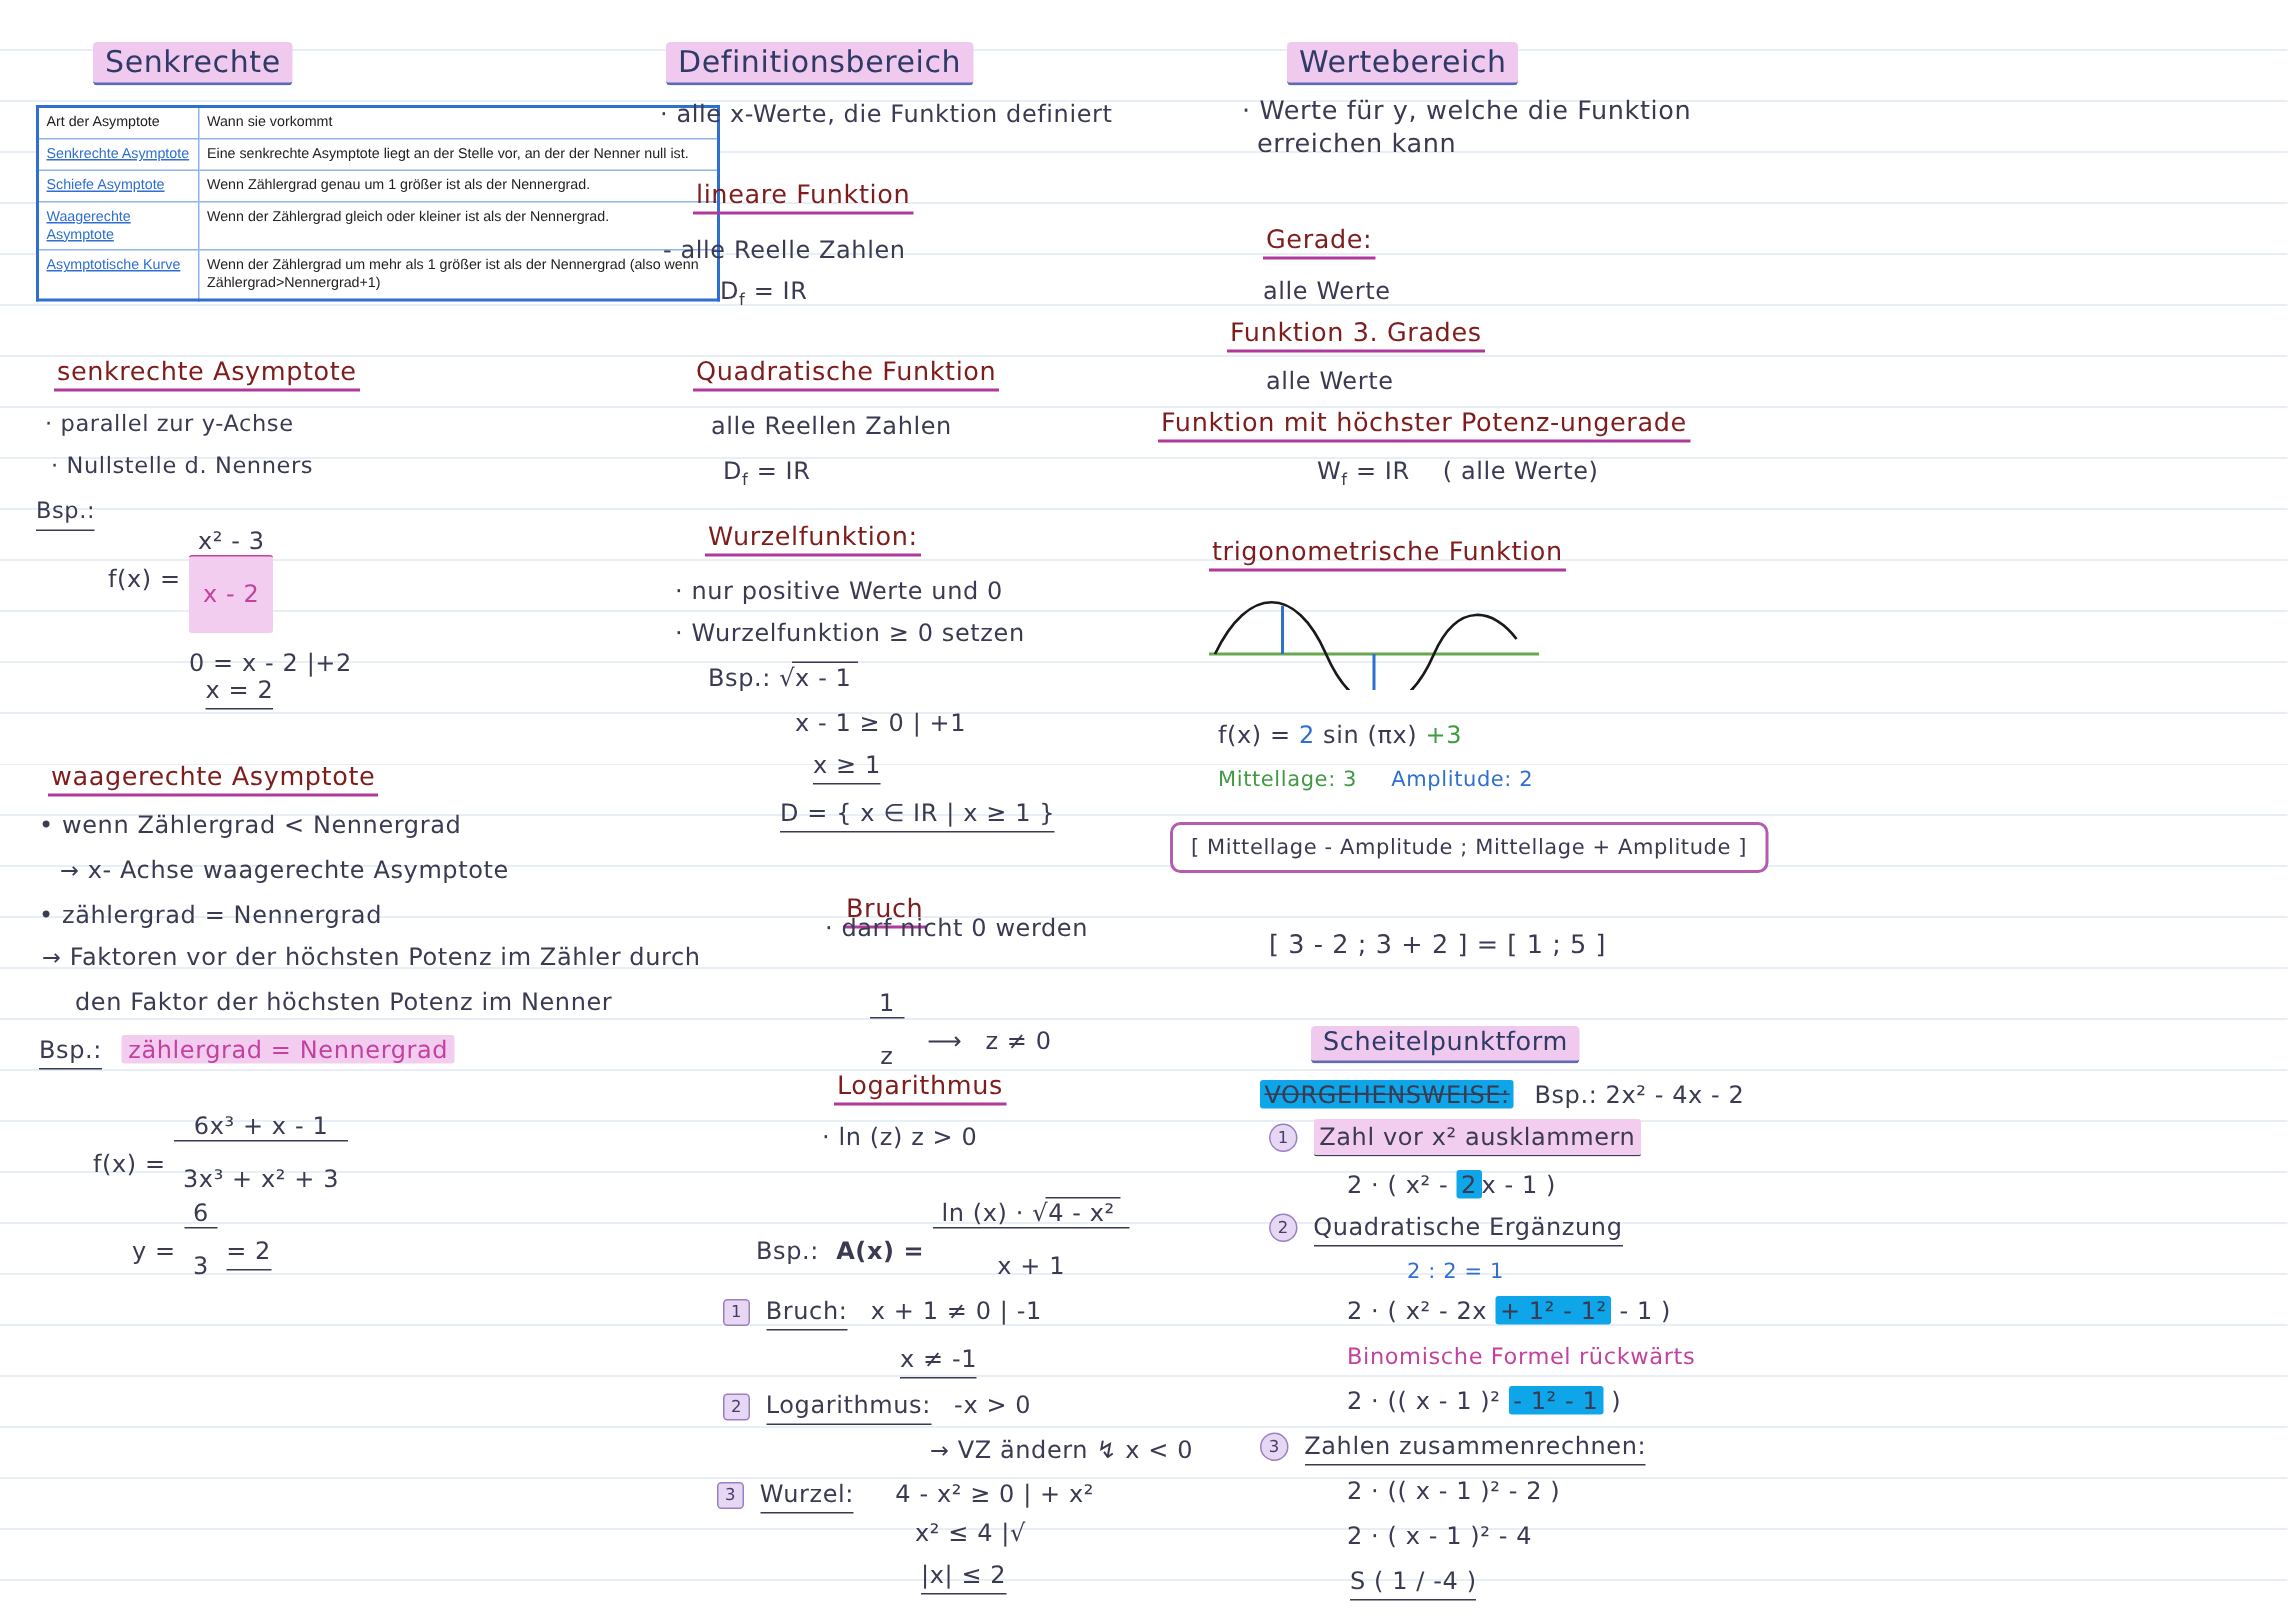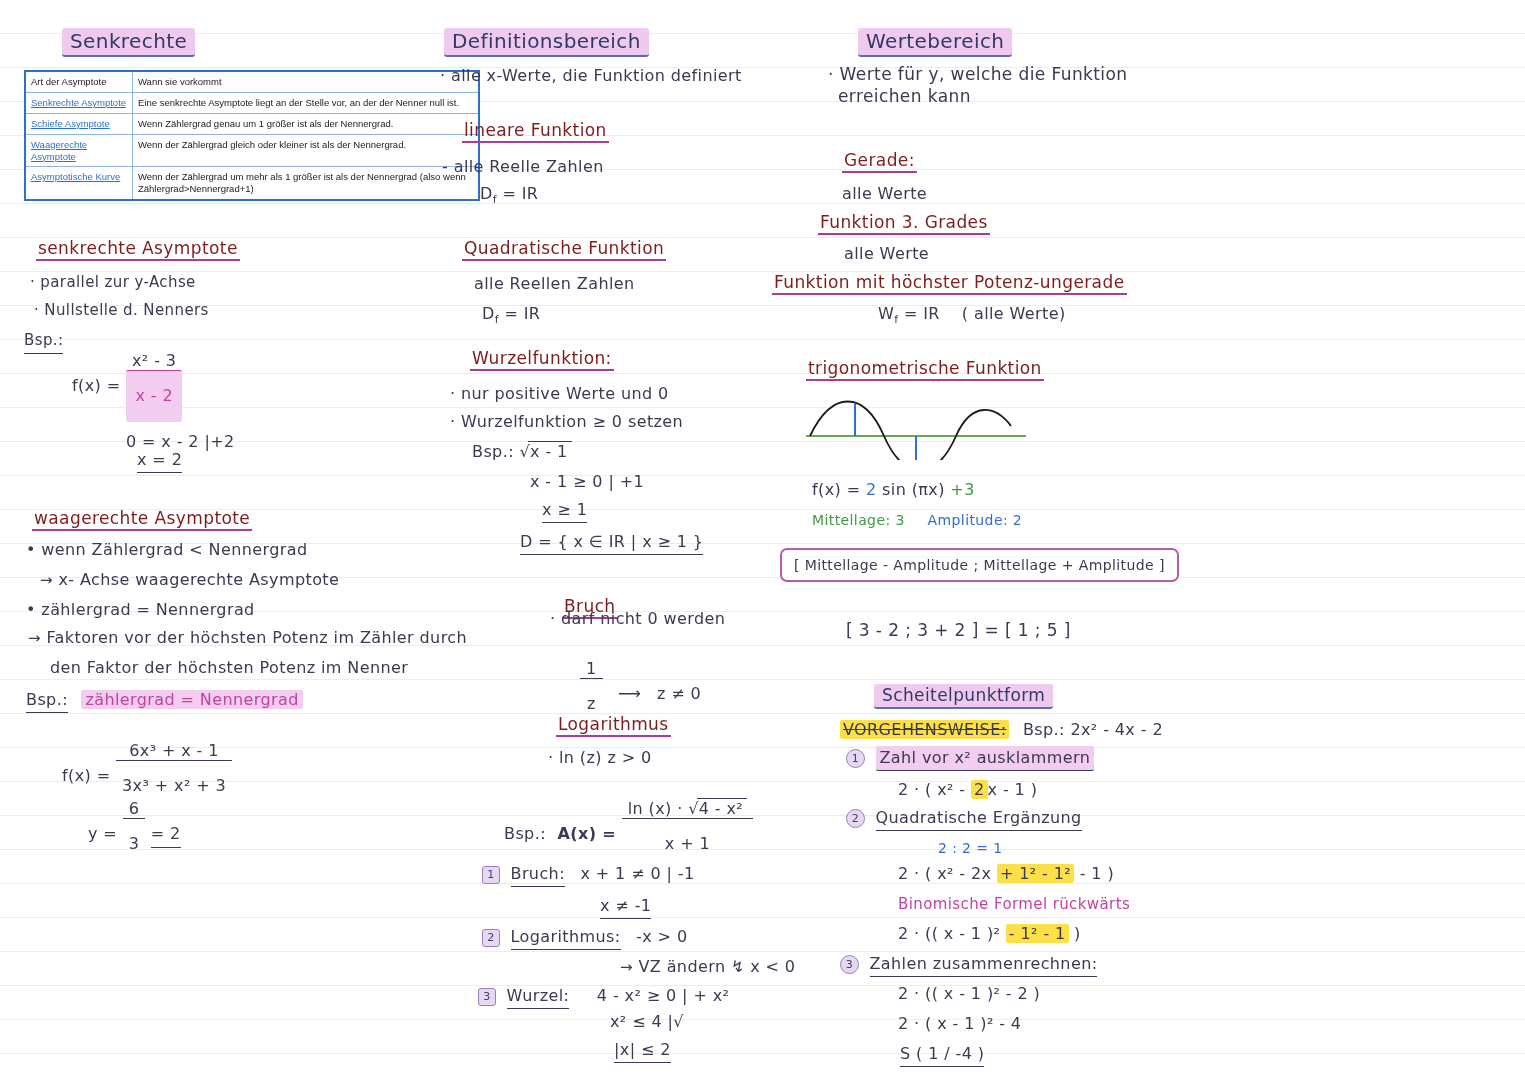--- a/index.html
+++ b/index.html
@@ -32,21 +32,21 @@
     display:inline-block;padding:0 2px 1px 2px;
     border-bottom:2px solid #b0399c;
   }
   .txt{font-size:15px;color:#3a3a52;line-height:1.45;}
   .txt.s{font-size:14px;}
   .txt.b{font-size:16px;}
   .blue{color:#2f6fd0;}
   .green{color:#3f9a43;}
   .pink{color:#c4429f;}
   .hl{background:#f3cdf0;border-radius:2px;padding:0 4px;}
-  .hlg{background:#fde047;border-radius:2px;padding:0 3px;}
+  .hlg{background:#0ea5e9;border-radius:2px;padding:0 3px;}
   .ul{border-bottom:1.5px solid #3a3a52;display:inline-block;padding-bottom:1px;}
   .frac{display:inline-block;text-align:center;vertical-align:middle;line-height:1.15;}
   .frac .num{display:block;padding:0 6px;}
   .frac .den{display:block;border-top:1.6px solid #3a3a52;padding:16px 6px;}
   .frac.pinkbar .den{border-top:1.6px solid #c4429f;}
   sub{font-size:.68em;vertical-align:sub;}
   .sqrt{border-top:1.4px solid #3a3a52;padding:0 4px 0 2px;margin-left:-2px;}
   .radic{font-size:16px;}
   
   table.asym{

